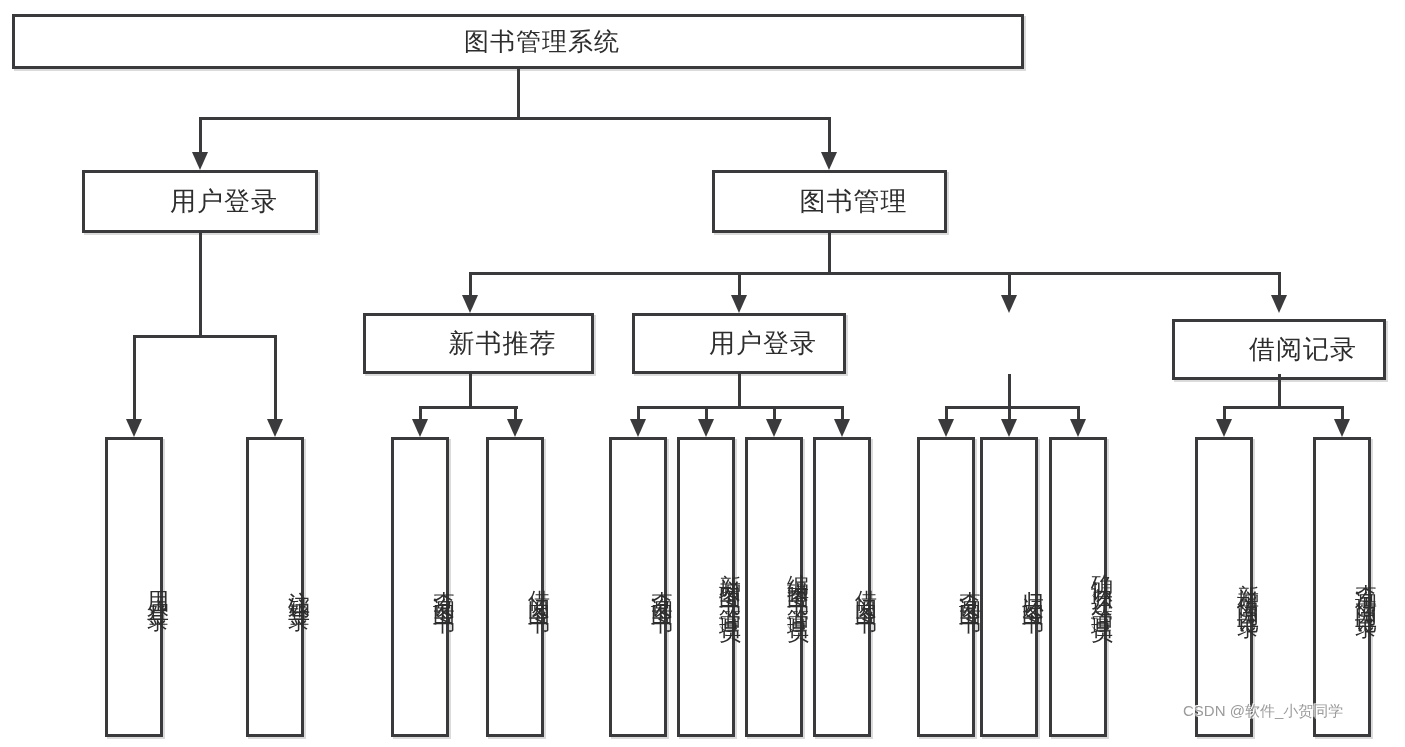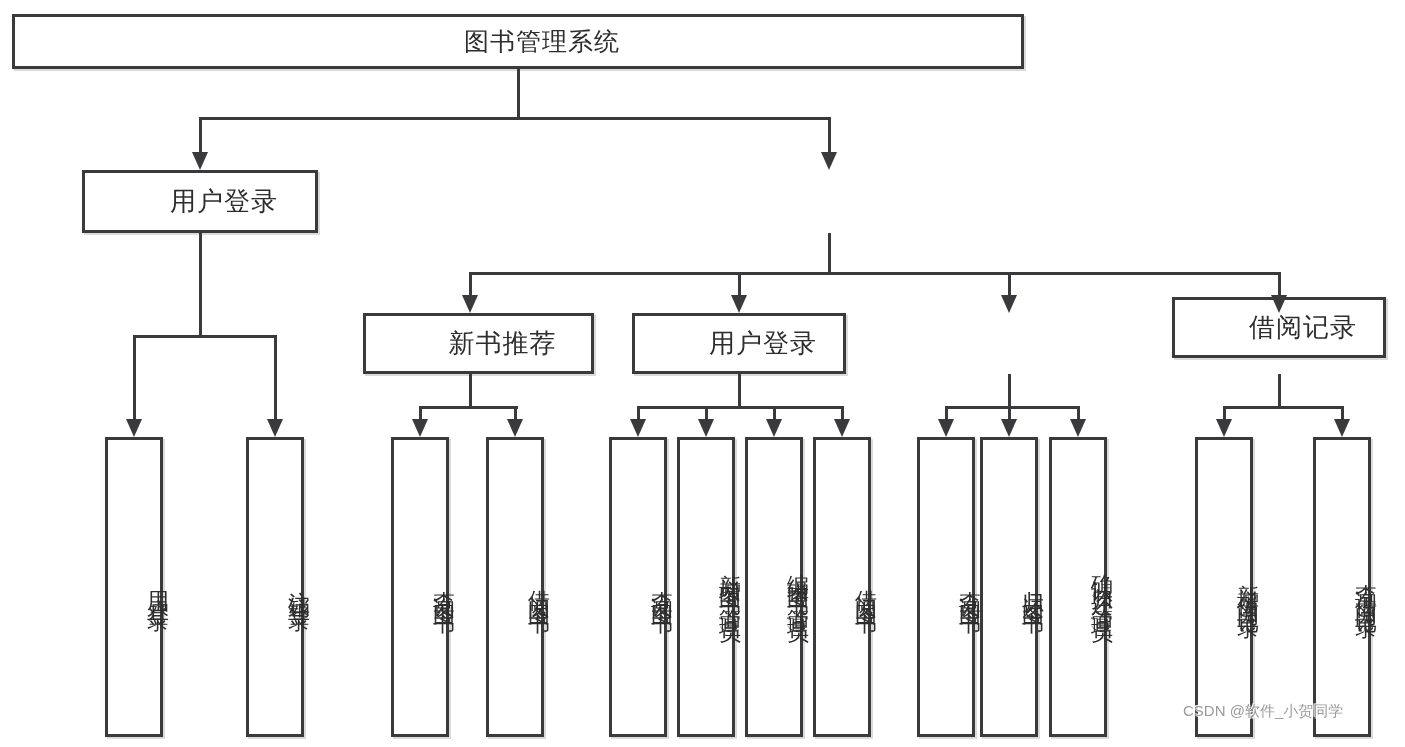--- a/index.html
+++ b/index.html
@@ -60,28 +60,31 @@
 
 <div class="canvas">
 
   <div class="node h root" style="left:12px;top:14px;width:1012px;height:55px;">
     <span>图书管理系统</span>
   </div>
 
   <div class="node h" style="left:82px;top:170px;width:236px;height:63px;">
     <span>用户登录</span>
   </div>
+  <div class="node h" style="left:712px;top:170px;width:235px;height:63px;">
+    <span>图书管理</span>
+  </div>
 
   <div class="node h" style="left:363px;top:313px;width:231px;height:61px;justify-content:center;">
     <span>新书推荐</span>
   </div>
   <div class="node h" style="left:632px;top:313px;width:214px;height:61px;">
     <span>用户登录</span>
   </div>
-  <div class="node h" style="left:1172px;top:297px;width:214px;height:61px;text-align:right;">
+  <div class="node h" style="left:1172px;top:319px;width:214px;height:61px;text-align:right;">
     <span>借阅记录</span>
   </div>
 
   <div class="node leaf" style="left:105px;top:437px;width:58px;height:300px;">
     <span>用户登录</span>
   </div>
   <div class="node leaf" style="left:246px;top:437px;width:58px;height:300px;">
     <span>注销登录</span>
   </div>
 

